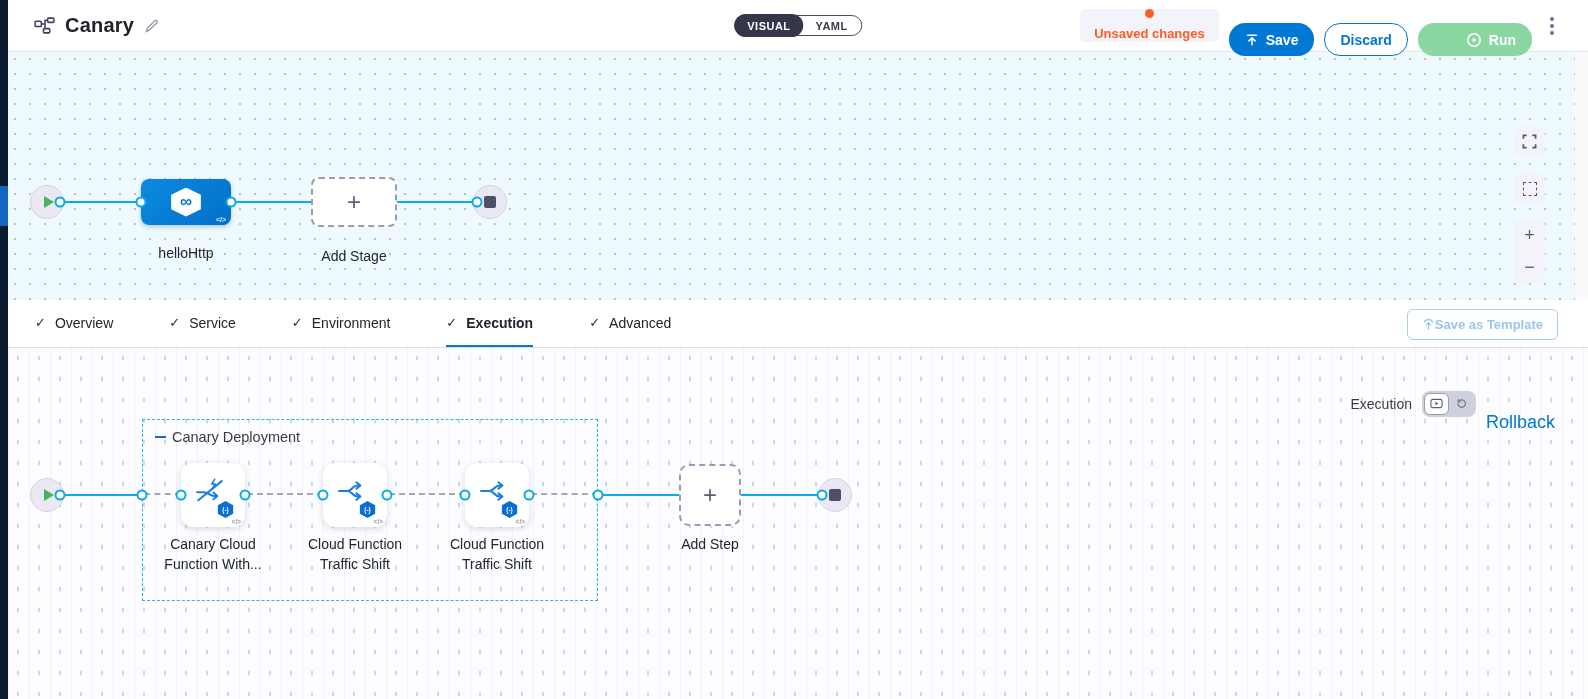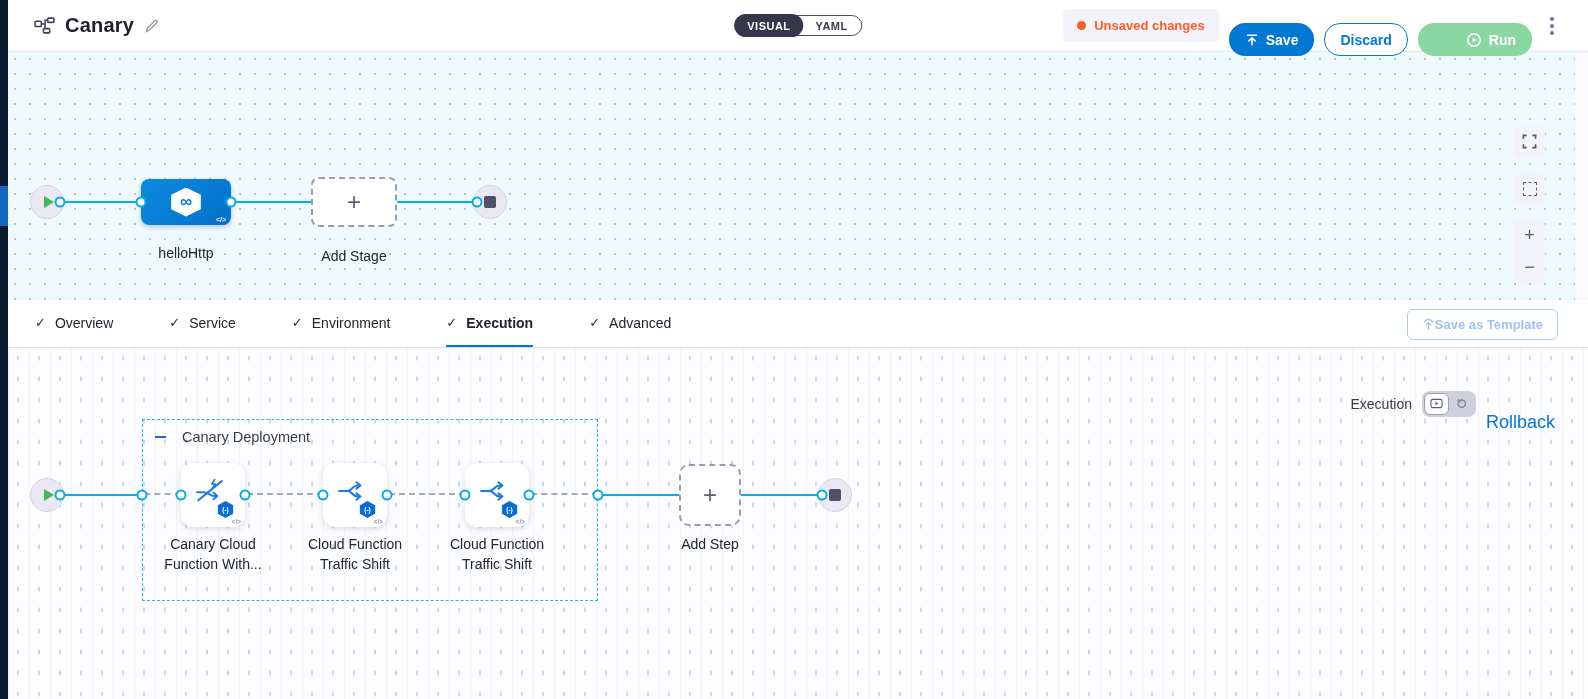--- a/index.html
+++ b/index.html
@@ -20,21 +20,21 @@
 
   .mode-toggle { position:absolute; left:50%; transform:translateX(-50%); display:flex; align-items:center;
                  height:21px; border:1px solid #4a4c5e; border-radius:12px; background:#fff; }
   .mode-seg { font-size:11px; font-weight:800; letter-spacing:.5px; padding:0 13px; height:21px;
               display:flex; align-items:center; cursor:pointer; }
   .mode-seg.sel { background:#35364a; color:#fff; border-radius:12px; margin:-1px; height:23px; }
   .mode-seg.unsel { color:#3a3b4d; }
 
   .header-right { margin-left:auto; display:flex; align-items:center; gap:10px; }
   .unsaved-badge { display:flex; align-items:center; gap:8px; background:#f3f3fa; border-radius:5px;
-                   height:33px; padding:0 14px; color:#ff5c24; font-size:13px; font-weight:700; }
+                   height:33px; padding:0 14px; color:#ff5c24; font-size:13px; font-weight:700;flex-direction:column; }
   .unsaved-dot { width:9px; height:9px; border-radius:50%; background:#ff5c24; }
   .btn { display:flex; align-items:center; gap:7px; height:33px; padding:0 15px; border-radius:16px;
          font-size:14px; font-weight:700; cursor:pointer; border:1px solid transparent;margin-top:28px; }
   .btn-save { background:#0278d5; color:#fff; }
   .btn-discard { background:#fff; color:#0278d5; border-color:#0278d5; }
   .btn-run { background:#8bd7a1; color:#fff;padding-left:47px; }
   .kebab { display:flex; flex-direction:column; gap:3px; padding:6px 8px; cursor:pointer; }
   .kebab span { width:4px; height:4px; border-radius:50%; background:#6e7191; }
 
   
@@ -98,21 +98,21 @@
 
   .exec-mode-row { position:absolute; top:26px; right:33px; display:flex; align-items:center; gap:10px; z-index:6; }
   .exec-mode-label { font-size:14px; color:#383946; }
   .seg-toggle { display:flex; align-items:center; background:#cfd0dd; border-radius:8px; padding:2px; }
   .seg { width:25px; height:22px; display:flex; align-items:center; justify-content:center; cursor:pointer; }
   .seg.on { background:#fff; border:1px solid #9a9cb0; border-radius:6px; }
   .rollback-link { font-size:18px; color:#0278d5; cursor:pointer;margin-top:38px; }
 
   .group-box { position:absolute; left:134px; top:71px; width:456px; height:182px;
                border:1px dashed #2ab4ea; z-index:1; }
-  .group-title { position:absolute; left:12px; top:9px; display:flex; align-items:center; gap:16px; }
+  .group-title { position:absolute; left:12px; top:9px; display:flex; align-items:center; gap:6px; }
   .group-collapse { width:11px; height:2.5px; background:#1b66cf; cursor:pointer; }
   .group-title span.txt { font-size:14.5px; color:#383946; }
 
   .step-card { position:absolute; width:64px; height:64px; background:#fff; border-radius:12px;
                box-shadow:0 2px 7px rgba(40,41,61,.16); display:flex; align-items:center; justify-content:center;
                z-index:3; cursor:pointer; }
   .fn-badge { position:absolute; right:11px; bottom:9px; width:17px; height:17px; background:#0a6fd0;
               clip-path:polygon(50% 0,95% 25%,95% 75%,50% 100%,5% 75%,5% 25%);
               color:#fff; font-size:6.5px; font-weight:700; display:flex; align-items:center; justify-content:center; }
   .step-code { position:absolute; right:4px; bottom:2px; font-size:6.5px; font-weight:700; color:#989bb0; }

